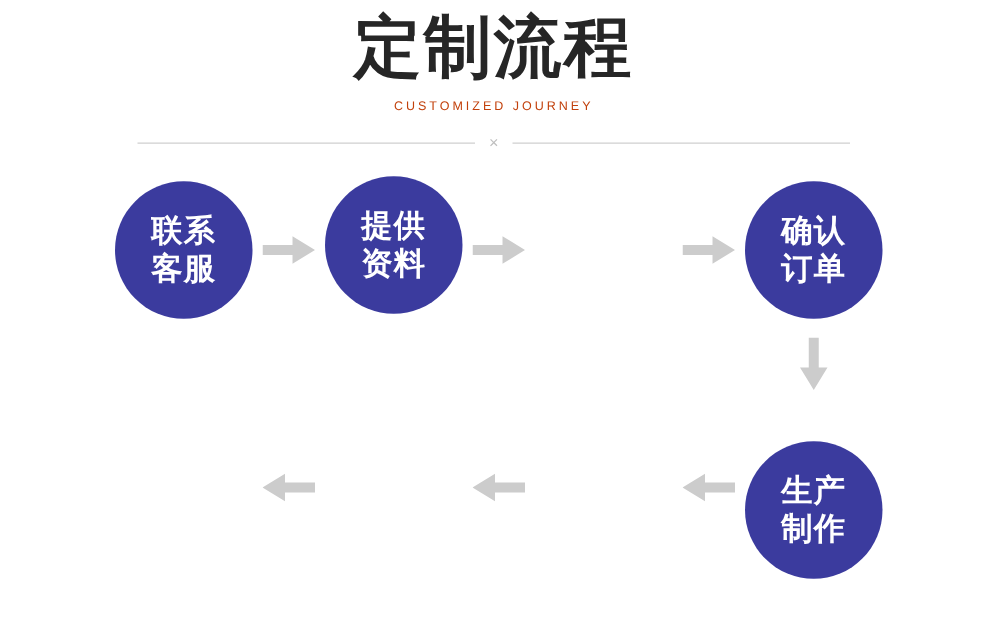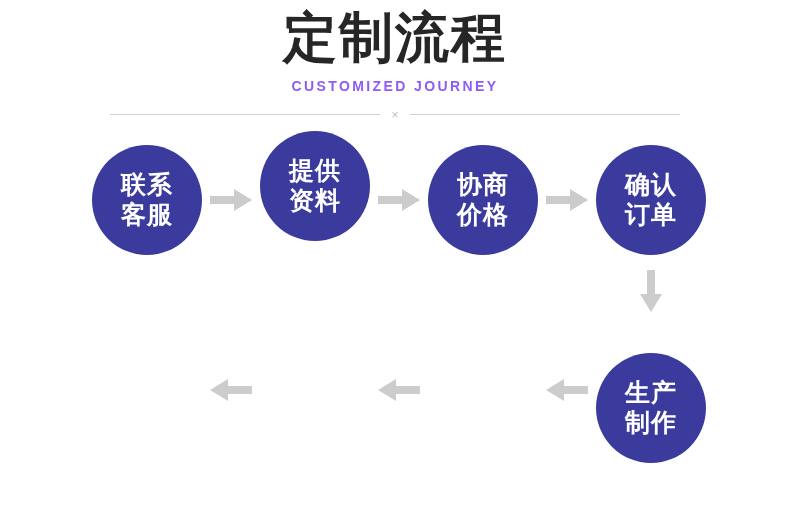--- a/index.html
+++ b/index.html
@@ -35,24 +35,24 @@
     font-size: 54px;
     line-height: 64px;
     font-weight: bold;
     color: #262626;
     letter-spacing: 2px;
     font-family: "DejaVu Sans", "Liberation Sans", sans-serif;
   }
   .sub-title {
     margin: 0;
     padding-top: 6px;
-    font-size: 14px;
+    font-size: 10px;
     line-height: 20px;
-    font-weight: bold;
-    color: #8b5cf6;
+    font-weight: normal;
+    color: #c2410c;
     letter-spacing: 2.4px;
     font-family: "Liberation Sans", sans-serif;
   }
   .divider {
     position: absolute;
     left: 110px;
     top: 108px;
     width: 570px;
     height: 12px;
   }
@@ -135,29 +135,25 @@
     <span class="divider-x">×</span>
   </div>
 
   <div class="flow">
 
     <div class="node" style="left:92px; top:145px;">
       <span class="line">联系</span>
       <span class="line">客服</span>
     </div>
 
-    <div class="node" style="left:260px; top:131px;">
+    <div class="node" style="left:260px; top:141px;">
       <span class="line">提供</span>
       <span class="line">资料</span>
     </div>
 
-    <div class="node" style="left:428px; top:145px;">
-      <span class="line">协商</span>
-      <span class="line">价格</span>
-    </div>
 
     <div class="node" style="left:596px; top:145px;">
       <span class="line">确认</span>
       <span class="line">订单</span>
     </div>
 
     <div class="node" style="left:596px; top:353px;">
       <span class="line">生产</span>
       <span class="line">制作</span>
     </div>

